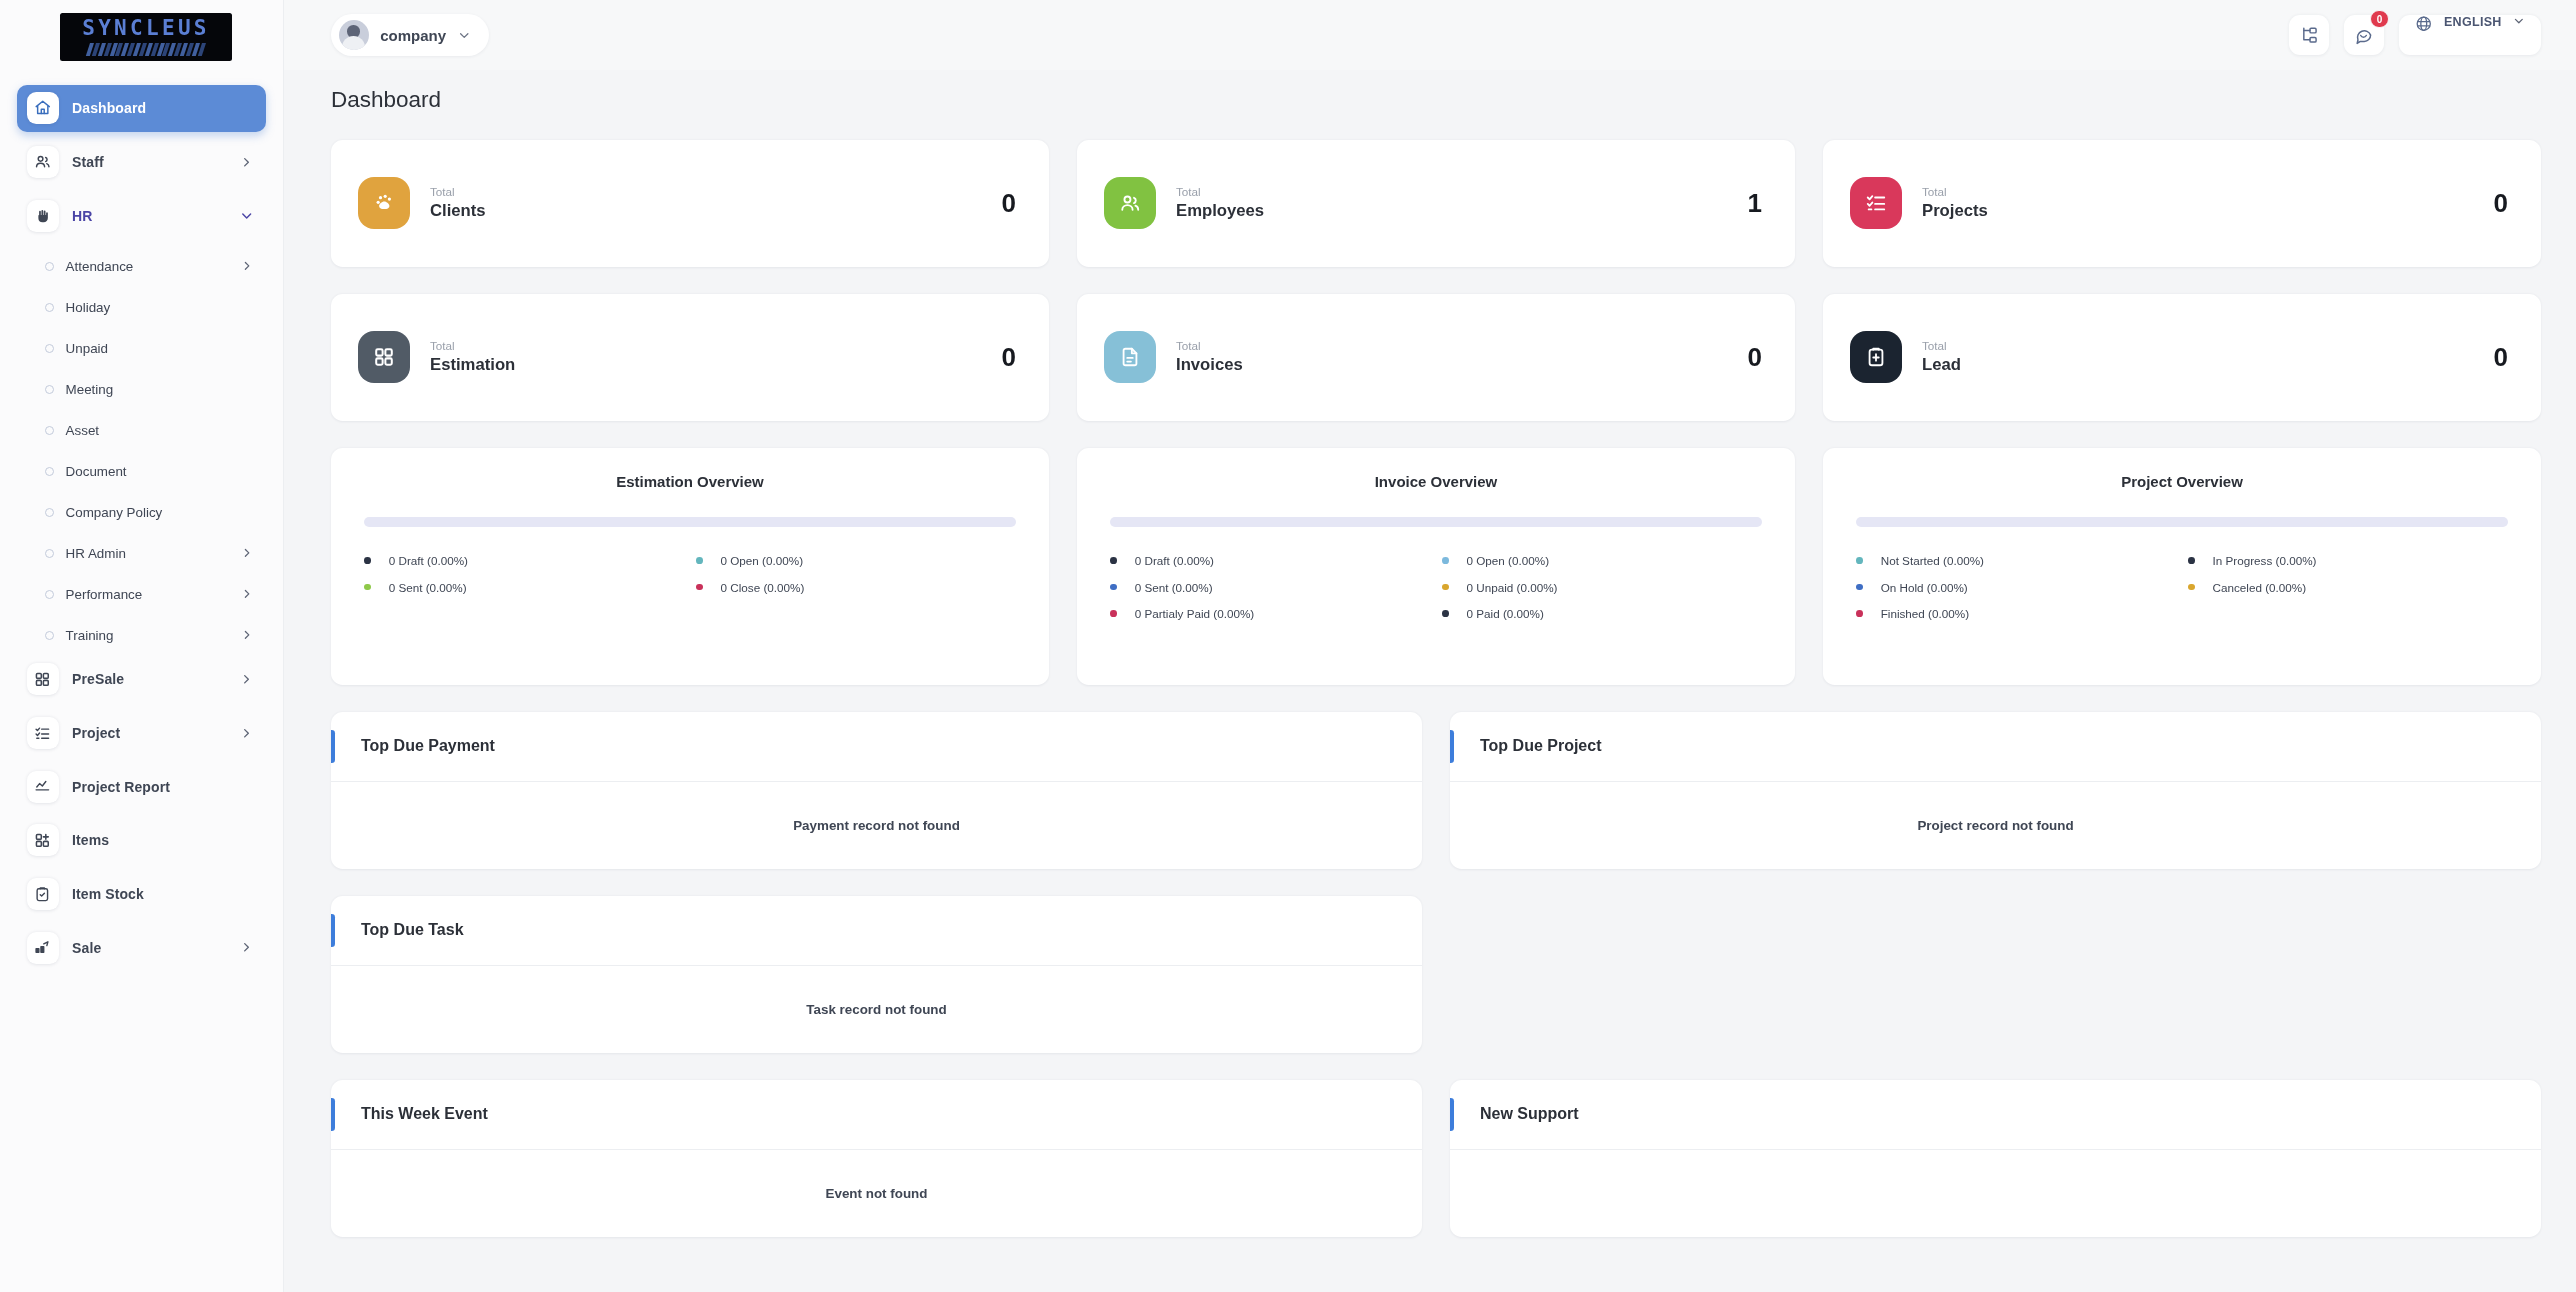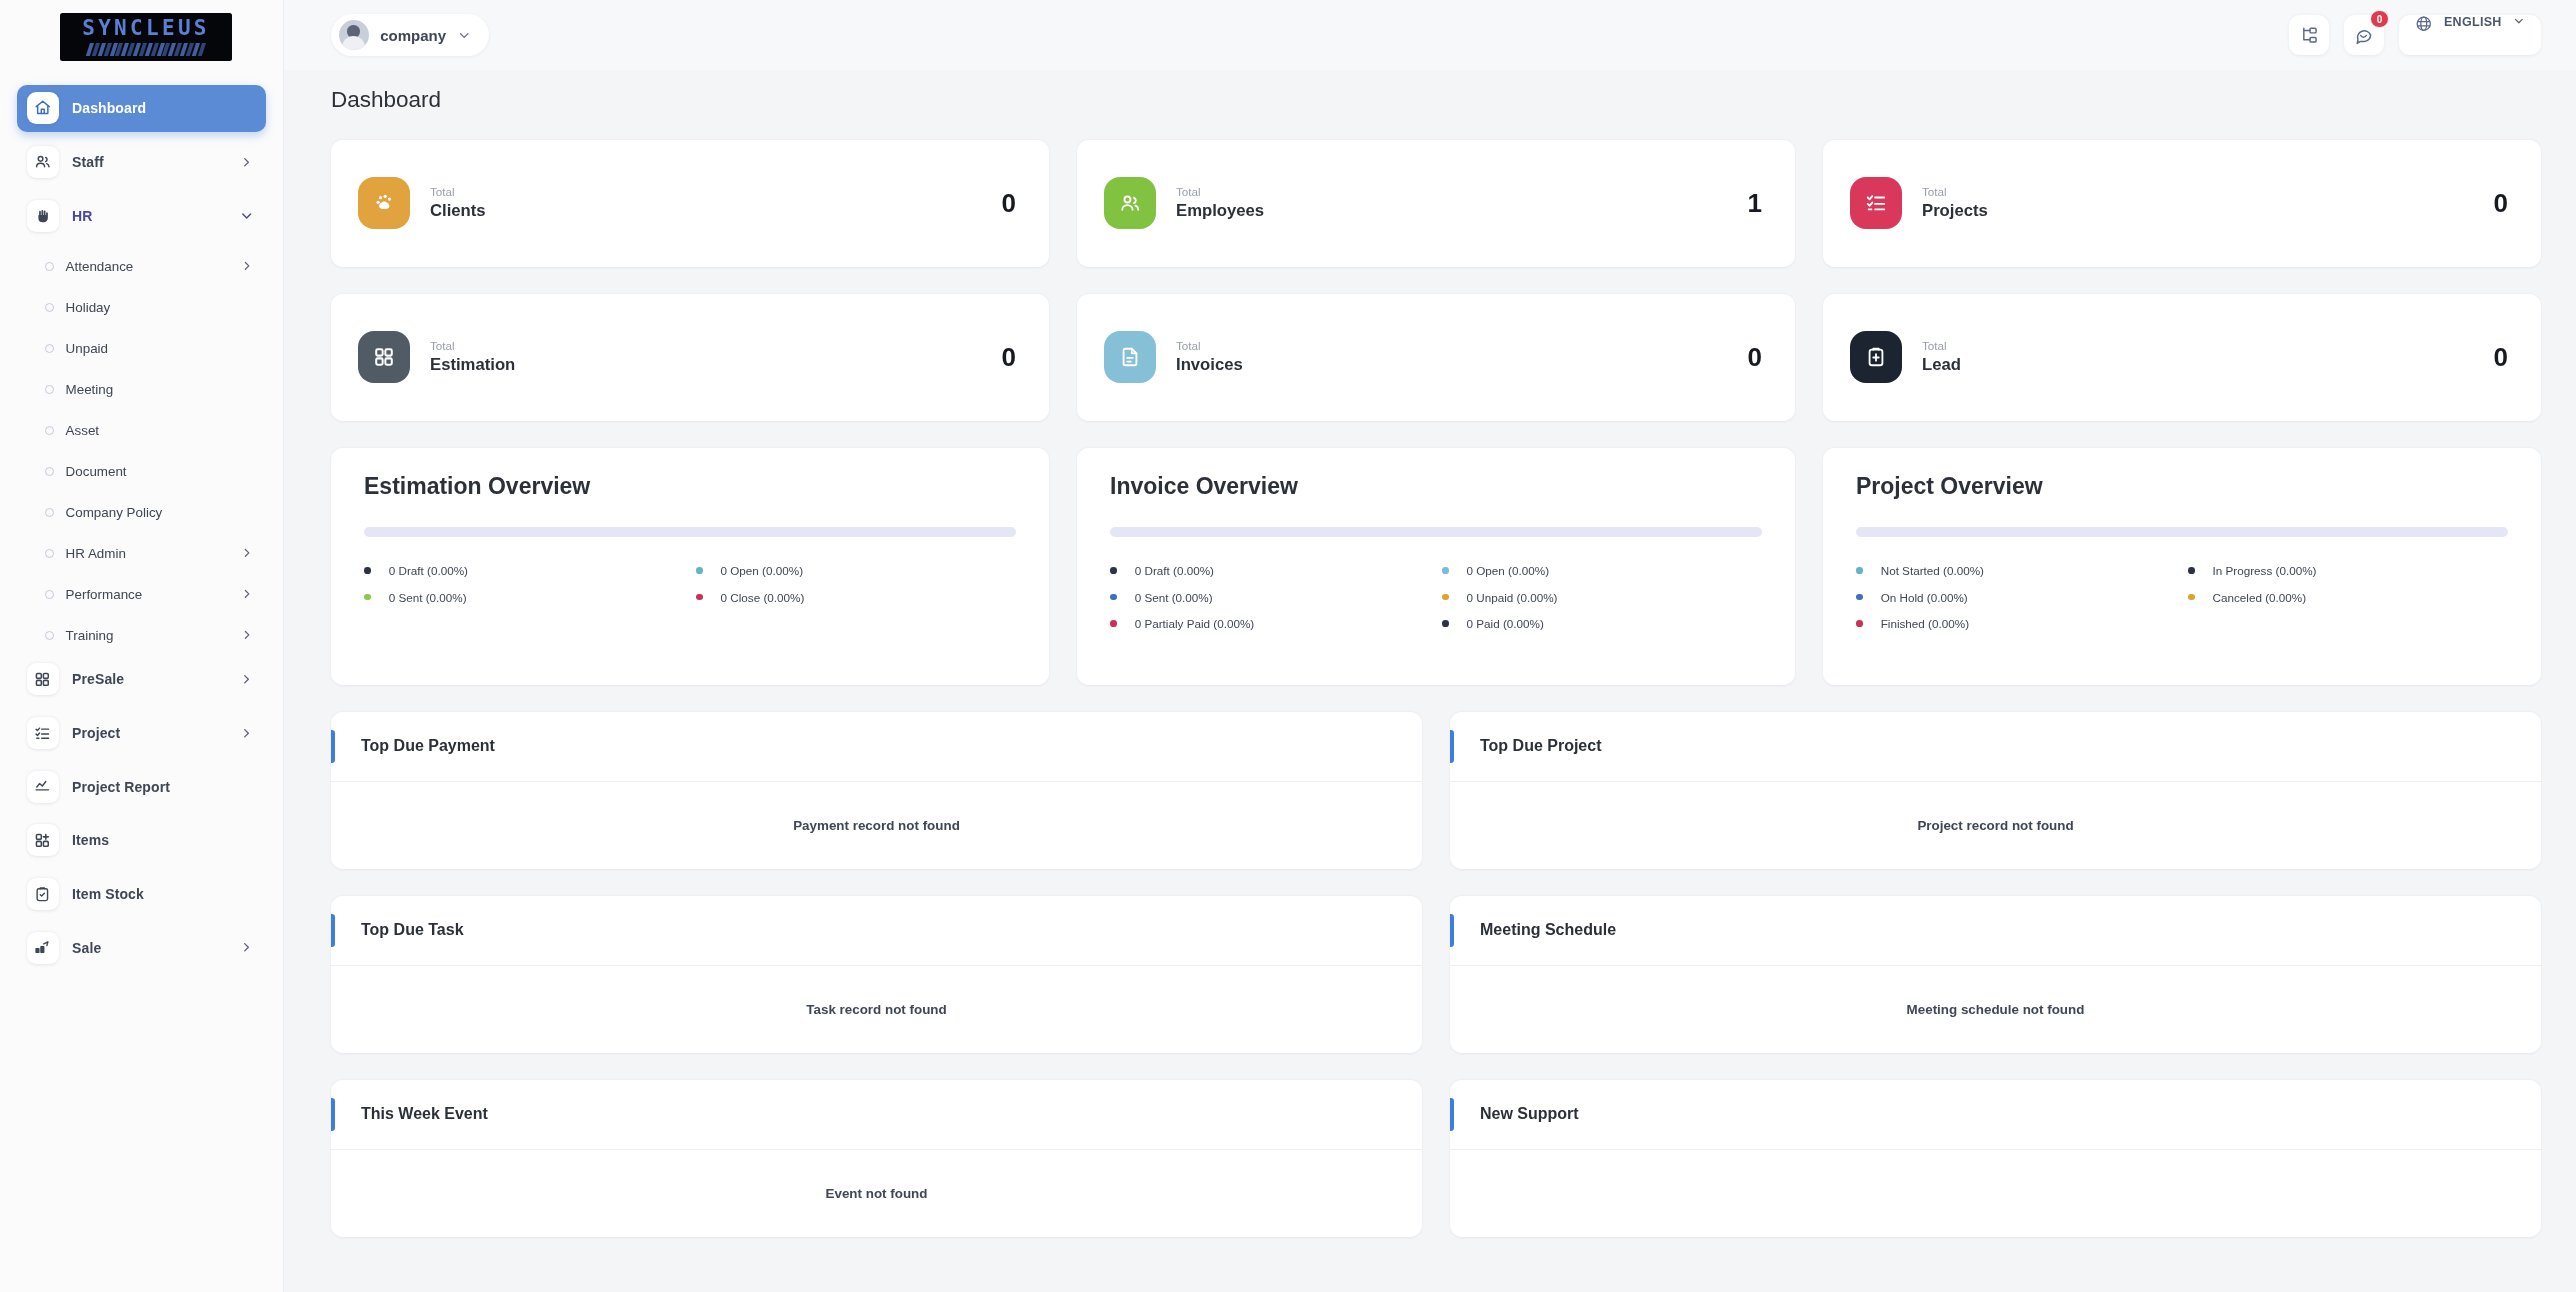--- a/index.html
+++ b/index.html
@@ -124,21 +124,21 @@
   }
   .stat-texts { flex: 1; }
   .stat-sub { font-size: 11.7px; color: #9aa0ab; margin-bottom: 2.5px; }
   .stat-name { font-size: 16.7px; font-weight: 700; color: #2c3038; }
   .stat-val { font-size: 26px; font-weight: 700; color: #171a20; }
 
   .ov-card {
     background: #ffffff; border-radius: 11.7px; height: 237px;
     box-shadow: 0 0.8px 2.5px rgba(28,40,70,.07); padding: 25px 33px 0 33px;
   }
-  .ov-title { font-size: 23px; font-weight: 700; color: #2c3038; margin-bottom: 27.5px; }
+  .ov-title { font-size: 15px; font-weight: 700; color: #2c3038; text-align: center; margin-bottom: 27.5px; }
   .ov-bar { height: 10px; border-radius: 5.8px; background: #e5e6f5; margin-bottom: 27px; }
   .ov-legend { display: grid; grid-template-columns: 1fr 1fr; column-gap: 11.7px; row-gap: 13.4px; }
   .lg-item { display: flex; align-items: center; gap: 18px; font-size: 11.7px; color: #3f4654; }
   .lg-dot { width: 6.7px; height: 6.7px; border-radius: 50%; flex: 0 0 6.7px; }
 
   .grid2 { display: grid; grid-template-columns: 1fr 1fr; gap: 28px; margin-bottom: 27px; }
   .panel {
     background: #ffffff; border-radius: 11.7px;
     box-shadow: 0 0.8px 2.5px rgba(28,40,70,.07); overflow: hidden;
   }
@@ -636,27 +636,20 @@
       </div>
 
       <div class="grid2">
         <div class="panel">
           <div class="panel-head">
             <span class="panel-accent"></span>
             <span class="panel-title">Top Due Task</span>
           </div>
           <div class="panel-body">Task record not found</div>
         </div>
-        <div class="panel">
-          <div class="panel-head">
-            <span class="panel-accent"></span>
-            <span class="panel-title">Meeting Schedule</span>
-          </div>
-          <div class="panel-body">Meeting schedule not found</div>
-        </div>
       </div>
 
       <div class="grid2">
         <div class="panel">
           <div class="panel-head">
             <span class="panel-accent"></span>
             <span class="panel-title">This Week Event</span>
           </div>
           <div class="panel-body">Event not found</div>
         </div>

